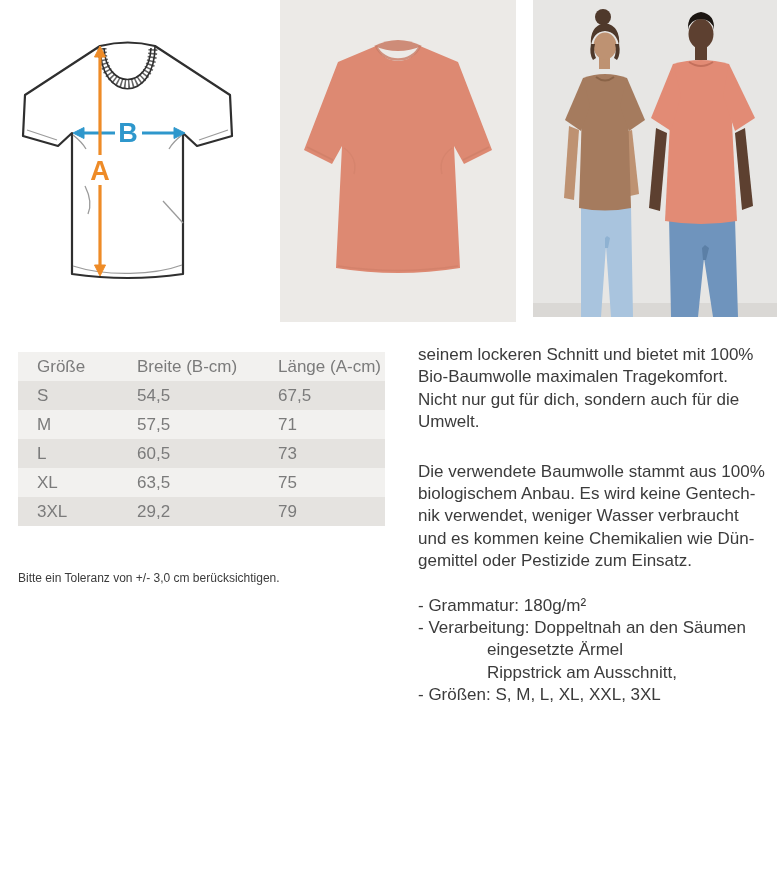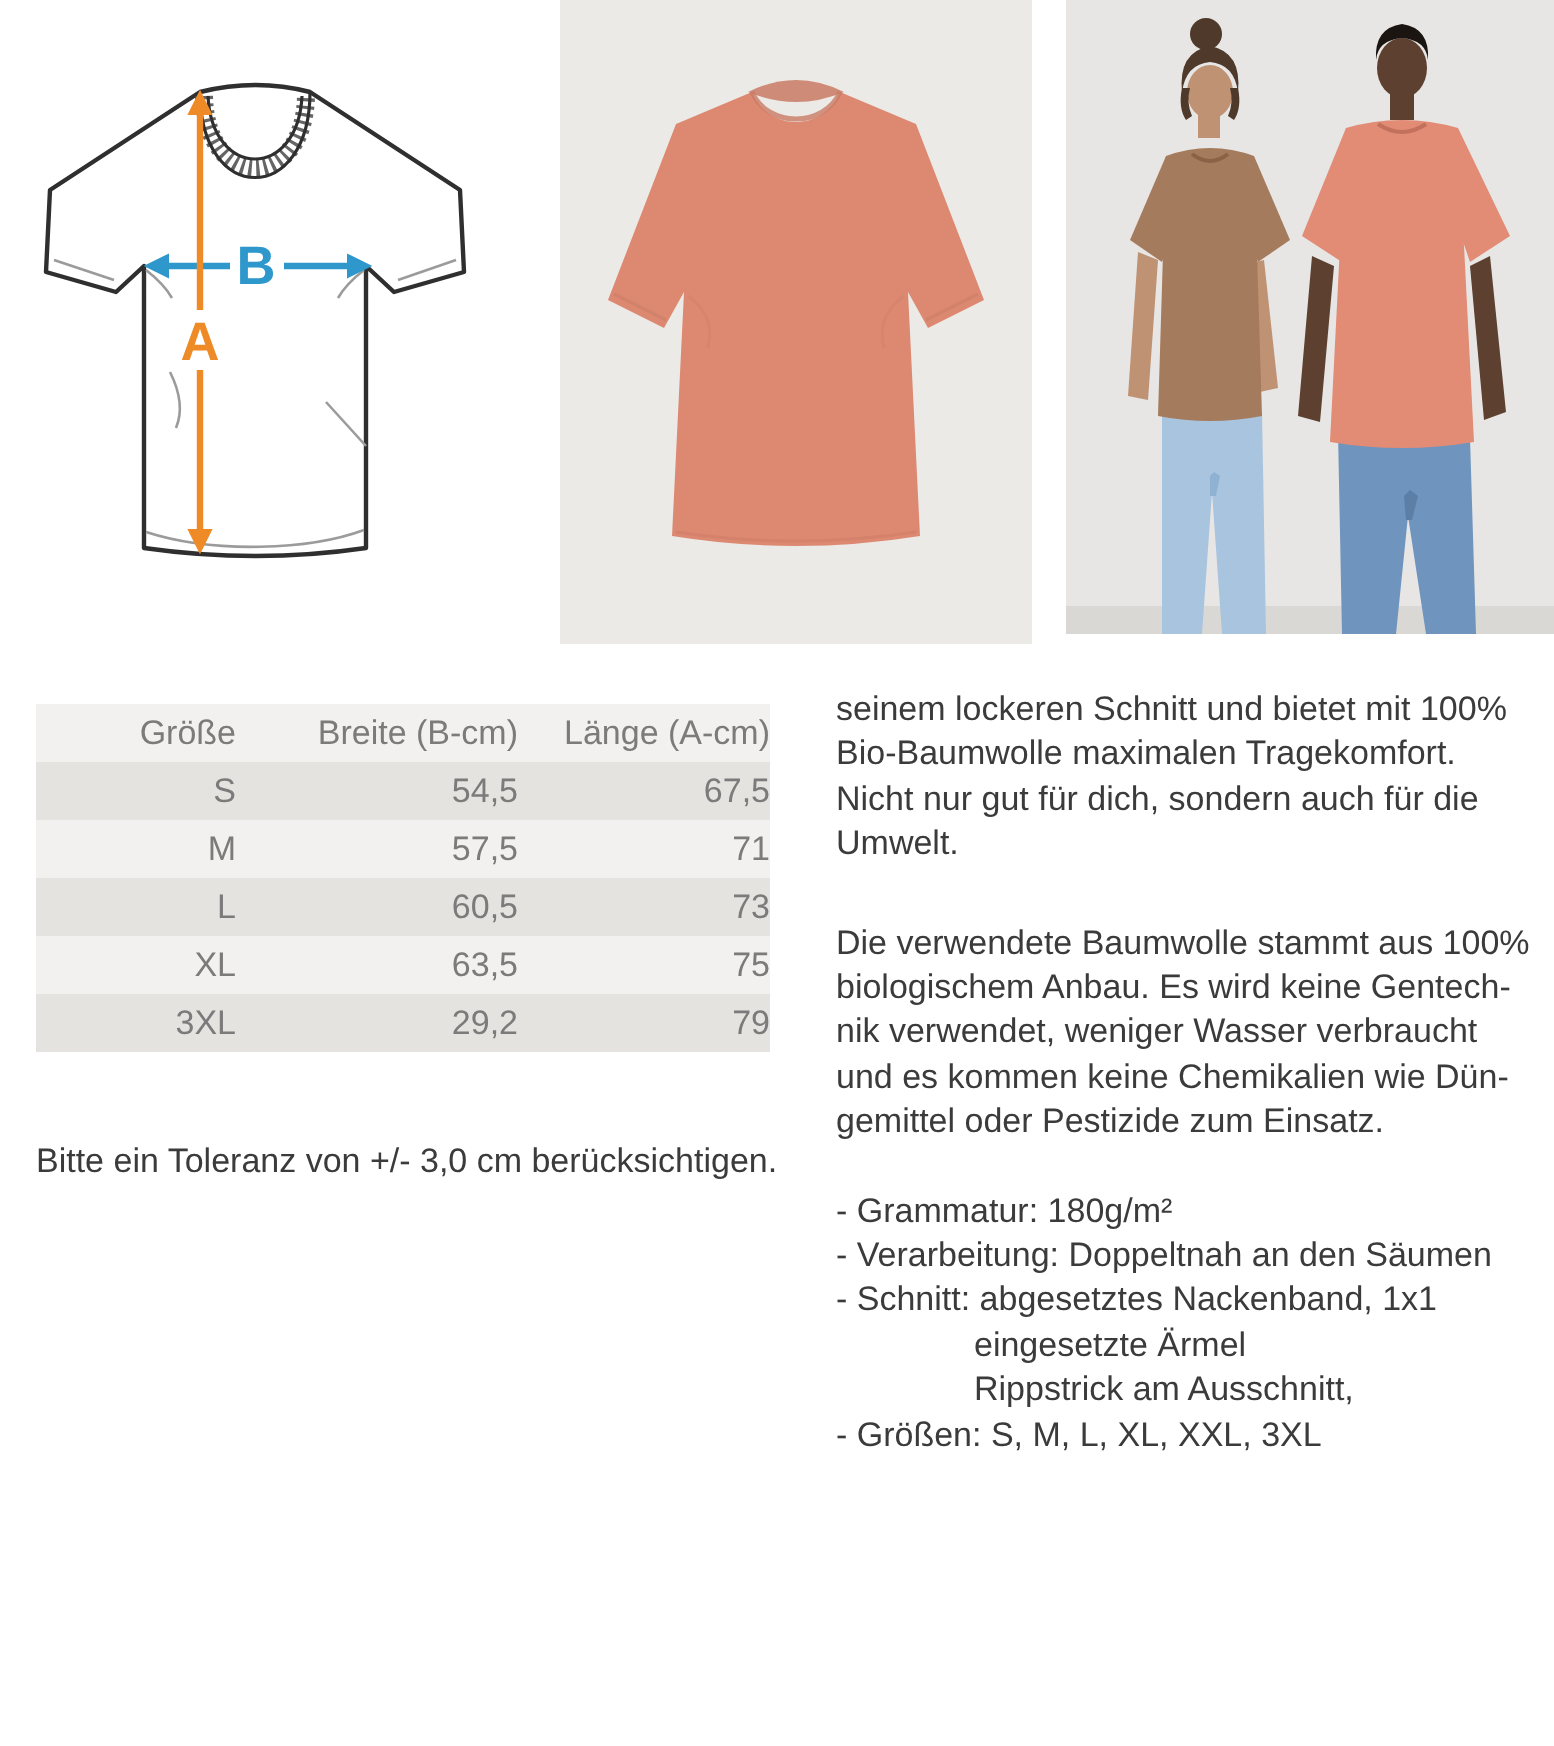--- a/index.html
+++ b/index.html
@@ -22,28 +22,28 @@
   .rib           { fill:none; stroke:#4A4A4A; stroke-width:9; stroke-dasharray:1.6 2.2; opacity:.85; }
   .measure-label { font-family:"Liberation Sans", sans-serif; font-size:27px; font-weight:bold; text-anchor:middle; }
 
   
   #size-table {
     left:18px; top:352px; width:367px;
     border-collapse:collapse; table-layout:fixed;
     font-size:17px; color:#7B7B7B;
   }
   #size-table th, #size-table td {
-    height:29px; padding:0 0 0 19px; font-weight:normal; text-align:right;
+    height:29px; padding:0 0 0 19px; font-weight:normal; text-align:left;
     white-space:nowrap; overflow:hidden;
   }
   #size-table thead tr        { background:#F2F1EF; }
   #size-table tbody tr:nth-child(odd)  { background:#E5E3E0; }
   #size-table tbody tr:nth-child(even) { background:#F2F1EF; }
 
-  #tolerance-note { left:18px; top:571px; font-size:17px; color:#3B3B3B; white-space:nowrap; }
+  #tolerance-note { left:18px; top:571px; font-size:12px; color:#3B3B3B; white-space:nowrap; }
 
   
   #description { left:418px; top:344px; width:356px; font-size:17px; line-height:22.4px; color:#3B3B3B; }
   #description .para   { margin:0 0 27px 0; }
   #description .specs  { margin-top:-5px; }
   #description .line   { white-space:nowrap; }
   #description .indent { padding-left:69px; }
 </style>
 </head>
 <body>
@@ -208,18 +208,17 @@
   <div class="para">
     <div class="line">Die verwendete Baumwolle stammt aus 100%</div>
     <div class="line">biologischem Anbau. Es wird keine Gentech-</div>
     <div class="line">nik verwendet, weniger Wasser verbraucht</div>
     <div class="line">und es kommen keine Chemikalien wie Dün-</div>
     <div class="line">gemittel oder Pestizide zum Einsatz.</div>
   </div>
   <div class="specs">
     <div class="line">- Grammatur: 180g/m²</div>
     <div class="line">- Verarbeitung: Doppeltnah an den Säumen</div>
-    <div class="line">- Schnitt: abgesetztes Nackenband, 1x1</div>
     <div class="line indent">eingesetzte Ärmel</div>
     <div class="line indent">Rippstrick am Ausschnitt,</div>
     <div class="line">- Größen: S, M, L, XL, XXL, 3XL</div>
   </div>
 </div>
 
 </body></html>

